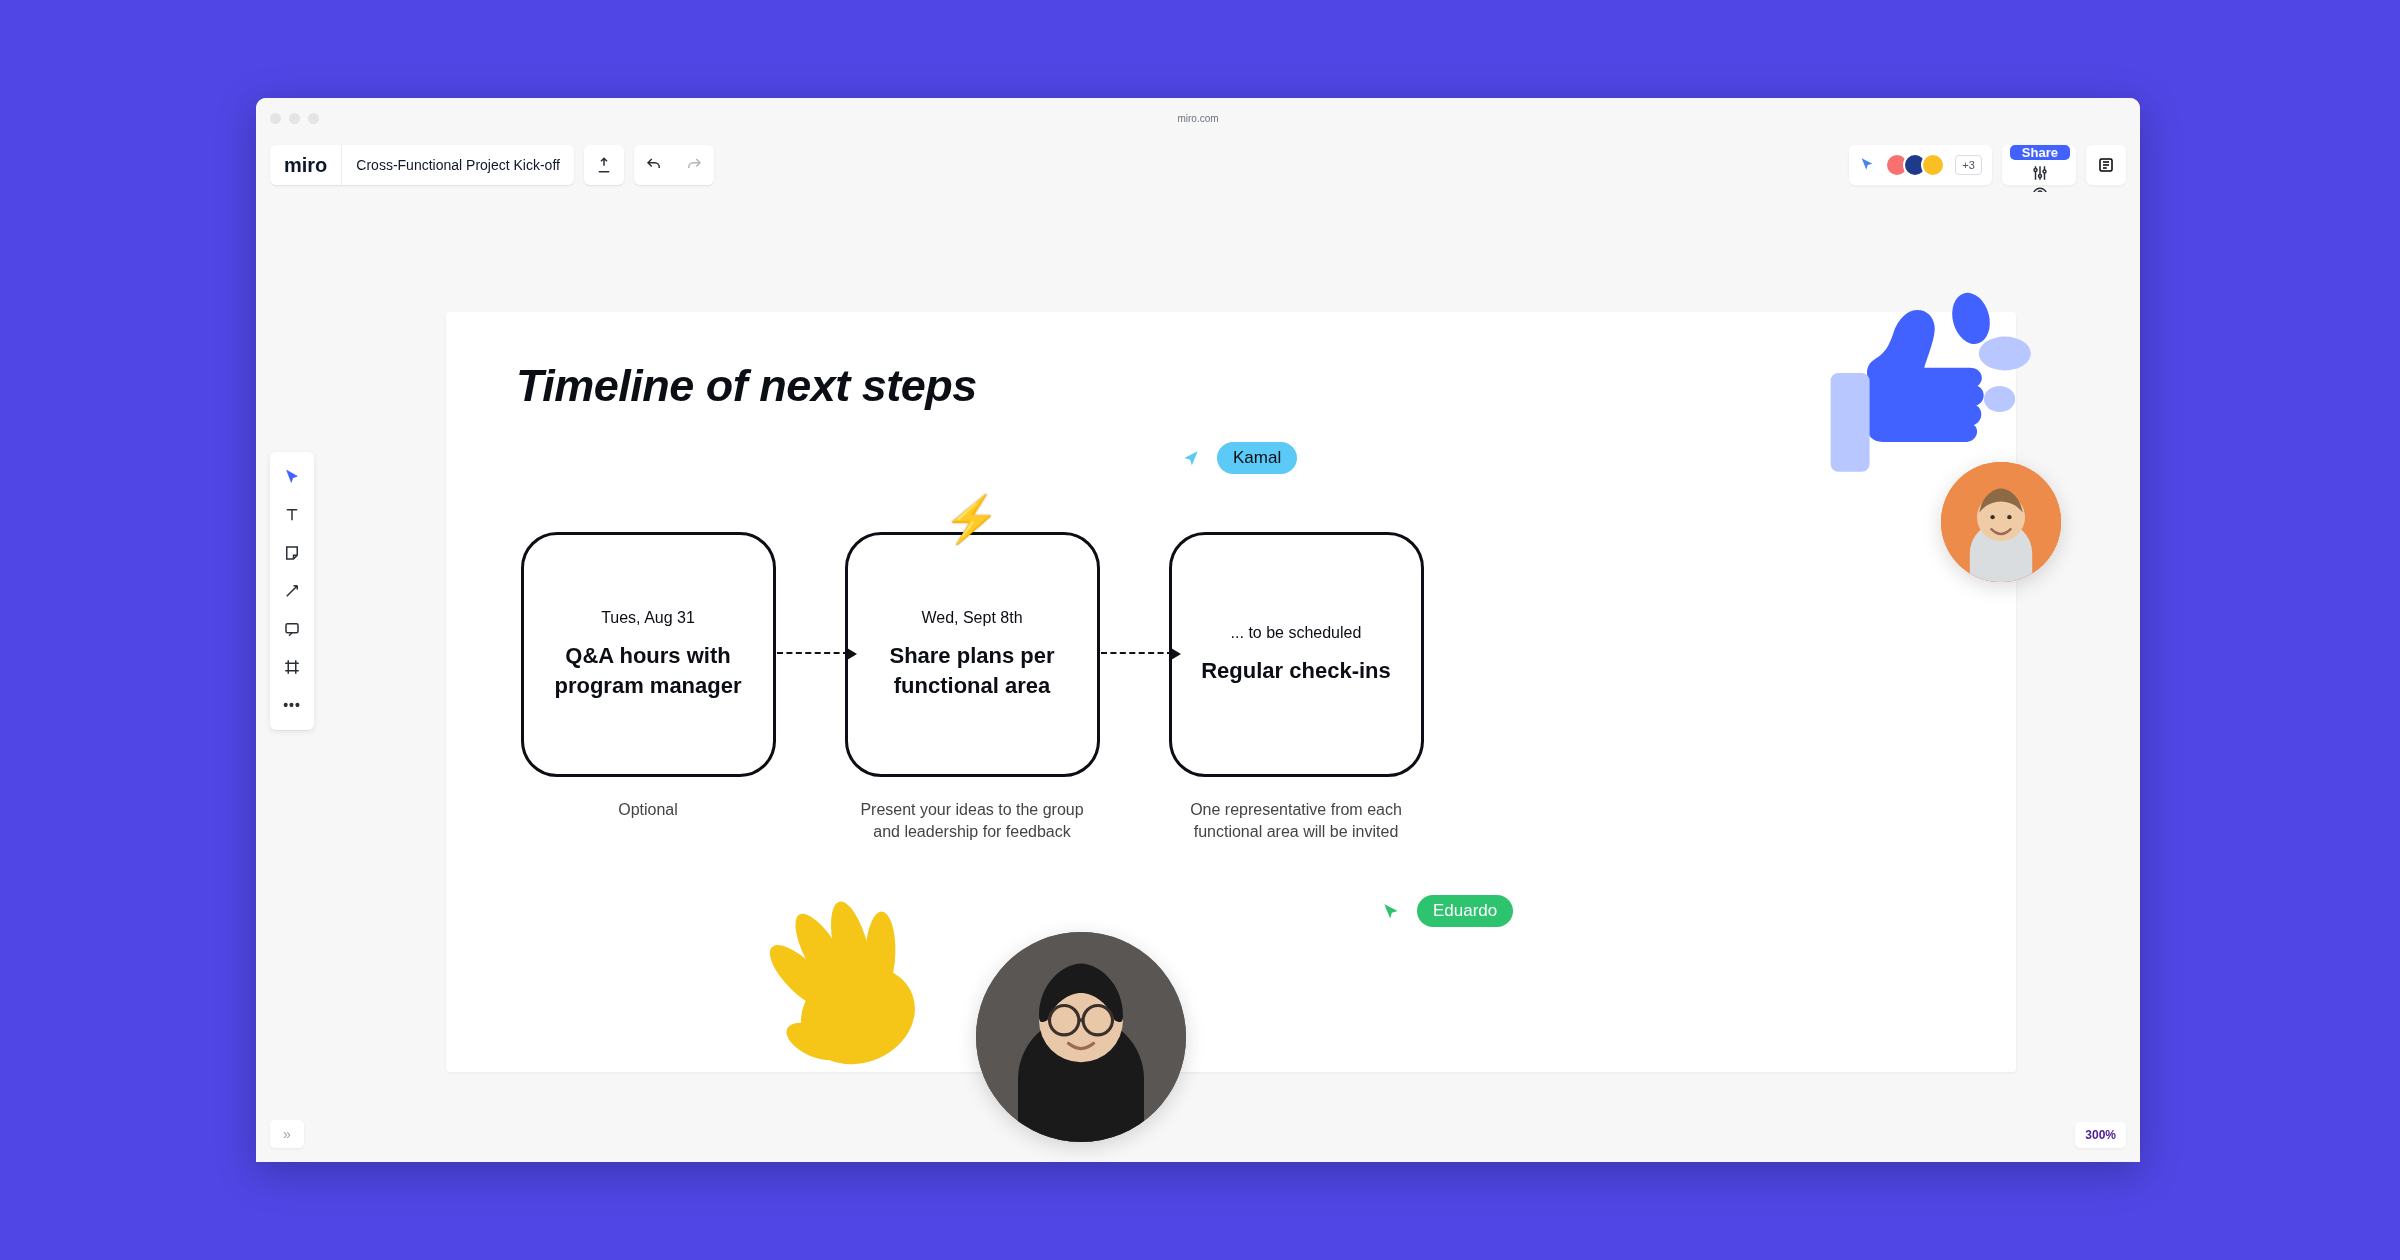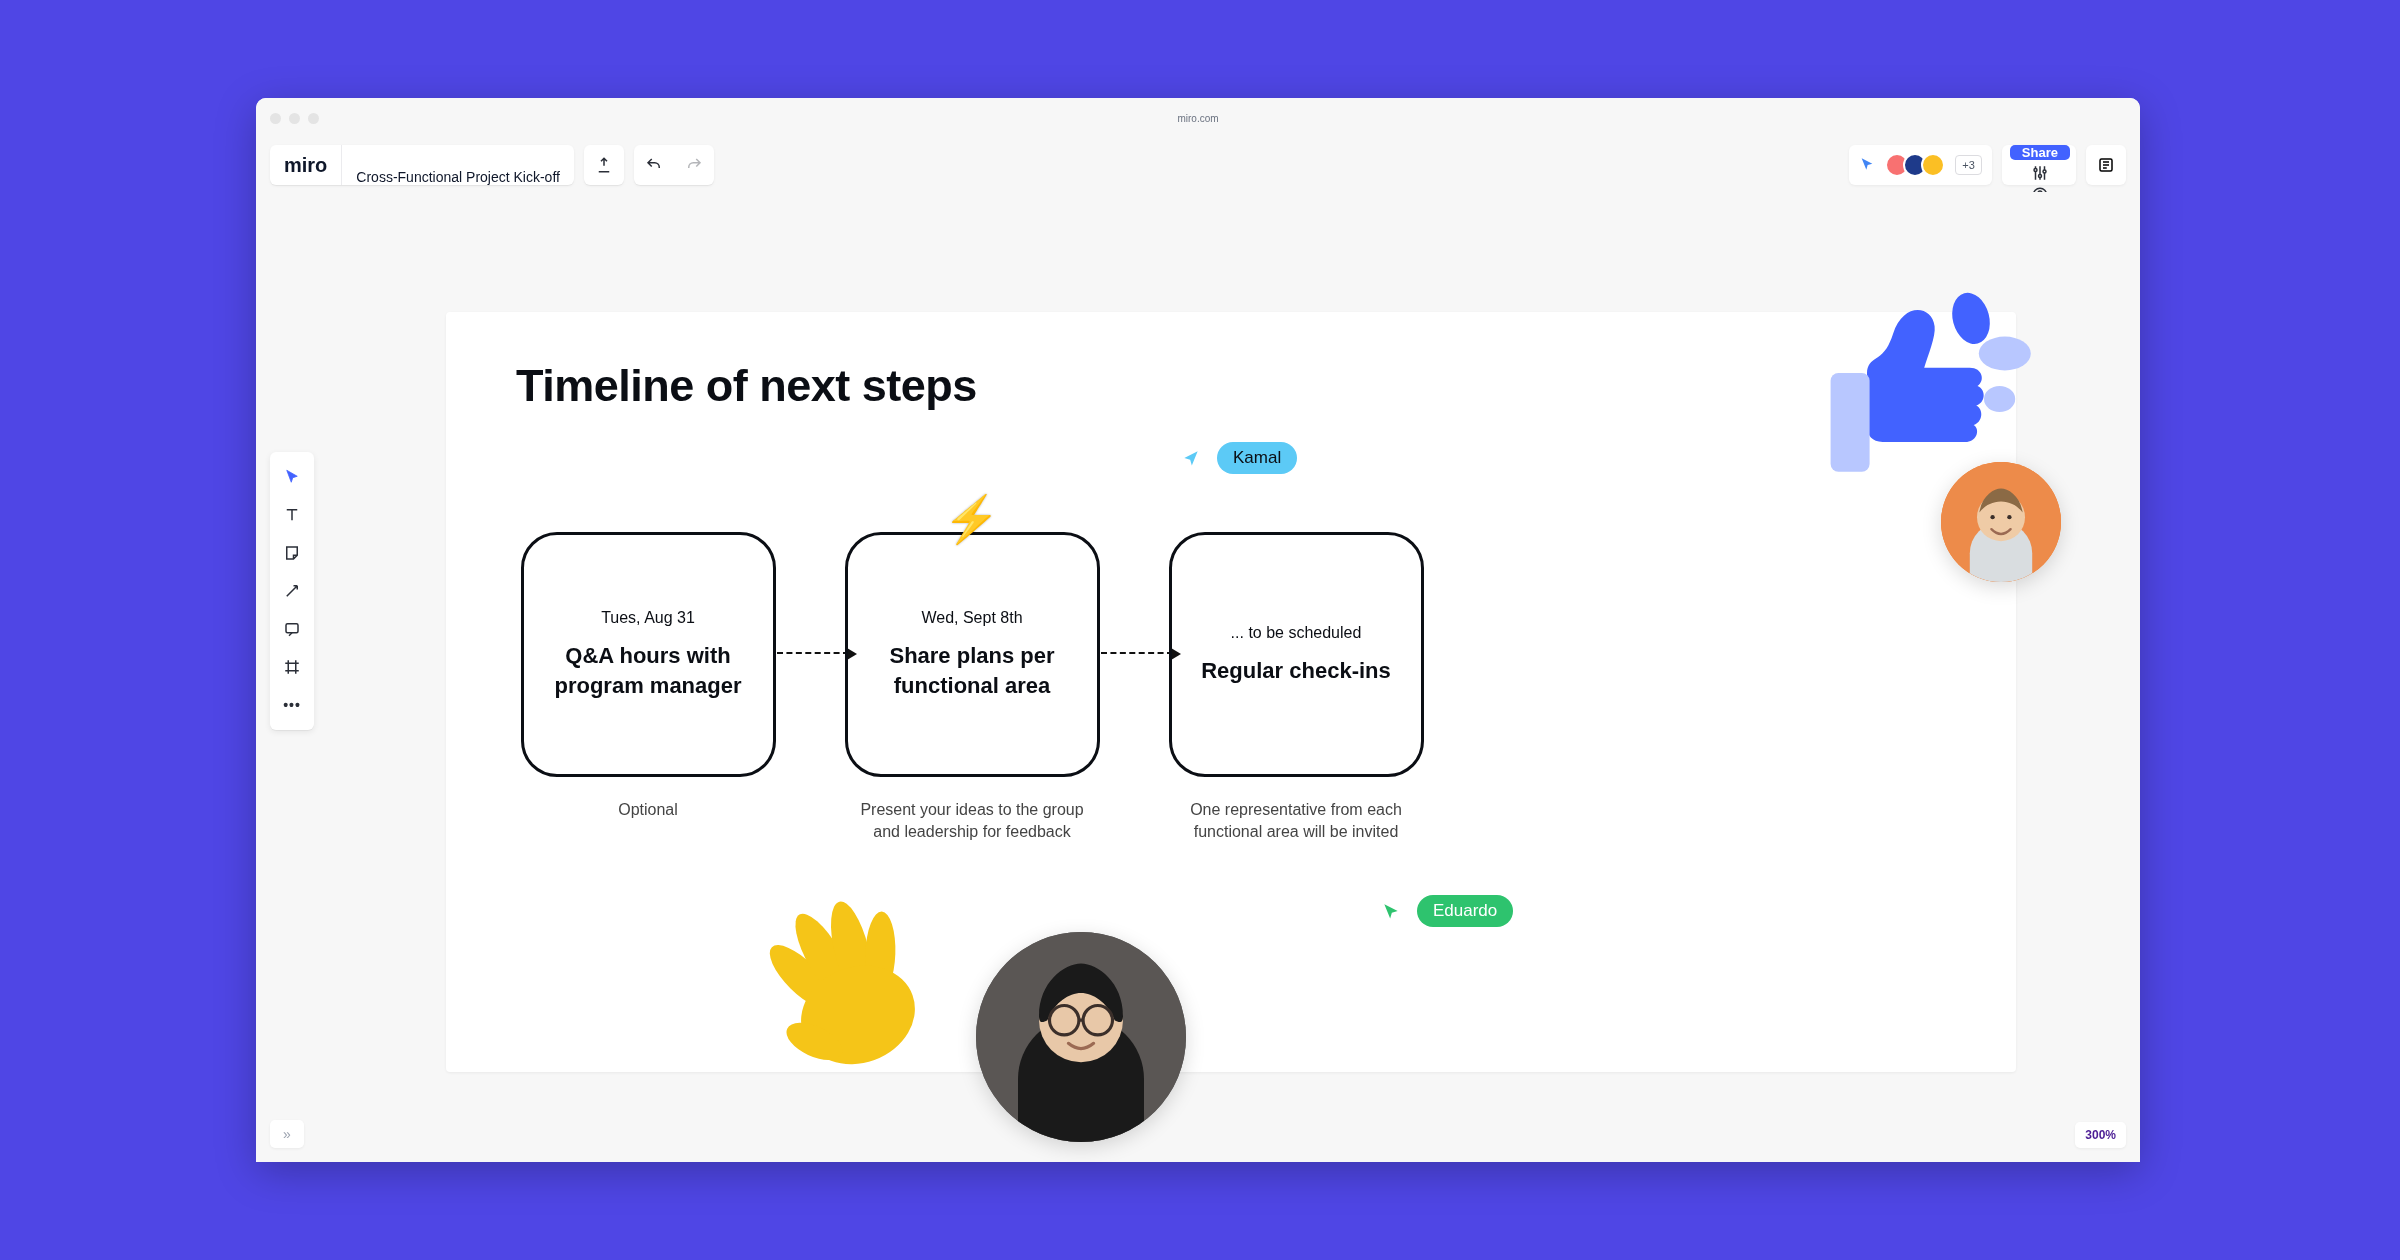--- a/index.html
+++ b/index.html
@@ -44,21 +44,21 @@
     display: flex;
     align-items: center;
     padding: 0 14px;
     gap: 10px;
   }
   .tool-card {
     background: #fff;
     border-radius: 6px;
     height: 40px;
     display: flex;
-    align-items: flex-end;
+    align-items: center;
     box-shadow: 0 1px 0 rgba(0,0,0,0.04), 0 1px 3px rgba(0,0,0,0.06);
   }
   .logo {
     font-weight: 800;
     font-size: 20px;
     color: #0f172a;
     padding: 0 14px;
     border-right: 1px solid #ebebee;
     height: 100%;
     display: flex;
@@ -143,20 +143,21 @@
     top: 120px; left: 190px;
     width: 1570px; height: 760px;
     background: #fff;
     border-radius: 4px;
     box-shadow: 0 1px 3px rgba(0,0,0,0.06);
   }
   .frame h1 {
     position:absolute; top: 48px; left: 70px;
     font-size: 45px; font-weight: 800; color: #0b0e14;
     letter-spacing: -0.5px;
+    font-style: italic;
   }
   .timeline {
     position:absolute; top: 220px; left: 70px; right: 50px;
     display:flex; gap: 60px;
   }
   .step { width: 264px; display:flex; flex-direction:column; align-items:center; position:relative; }
   .card {
     width: 255px; height: 245px;
     border: 3px solid #0b0e14; border-radius: 36px;
     display:flex; flex-direction:column; align-items:center; justify-content:center;

